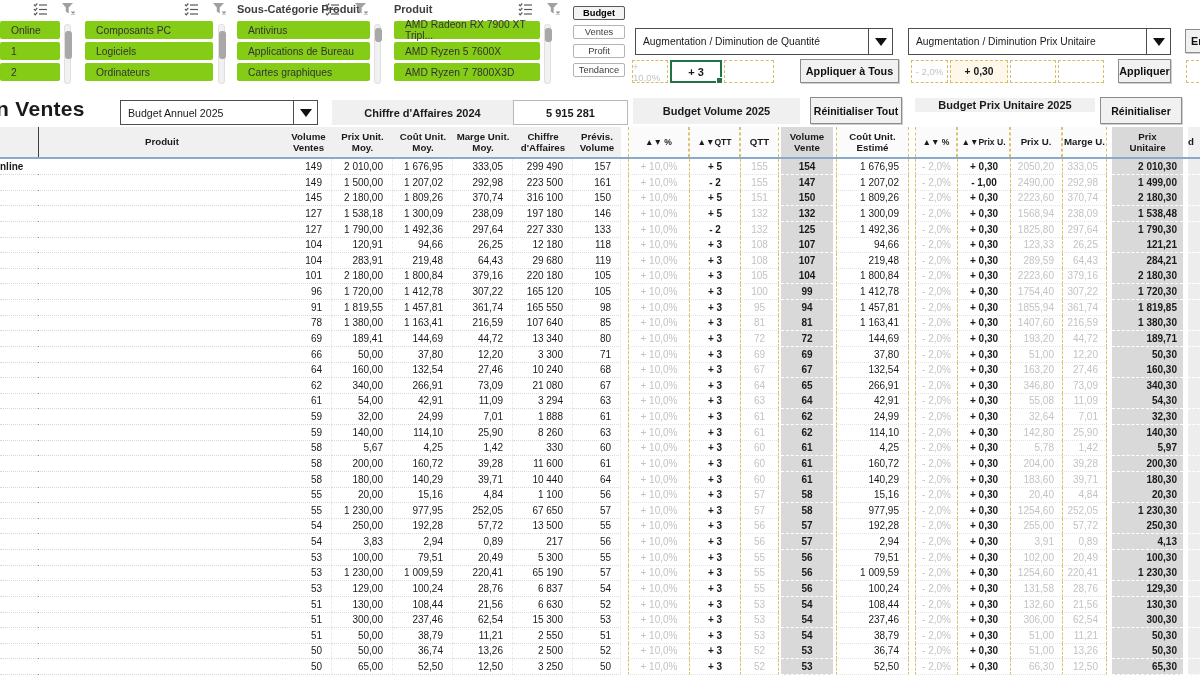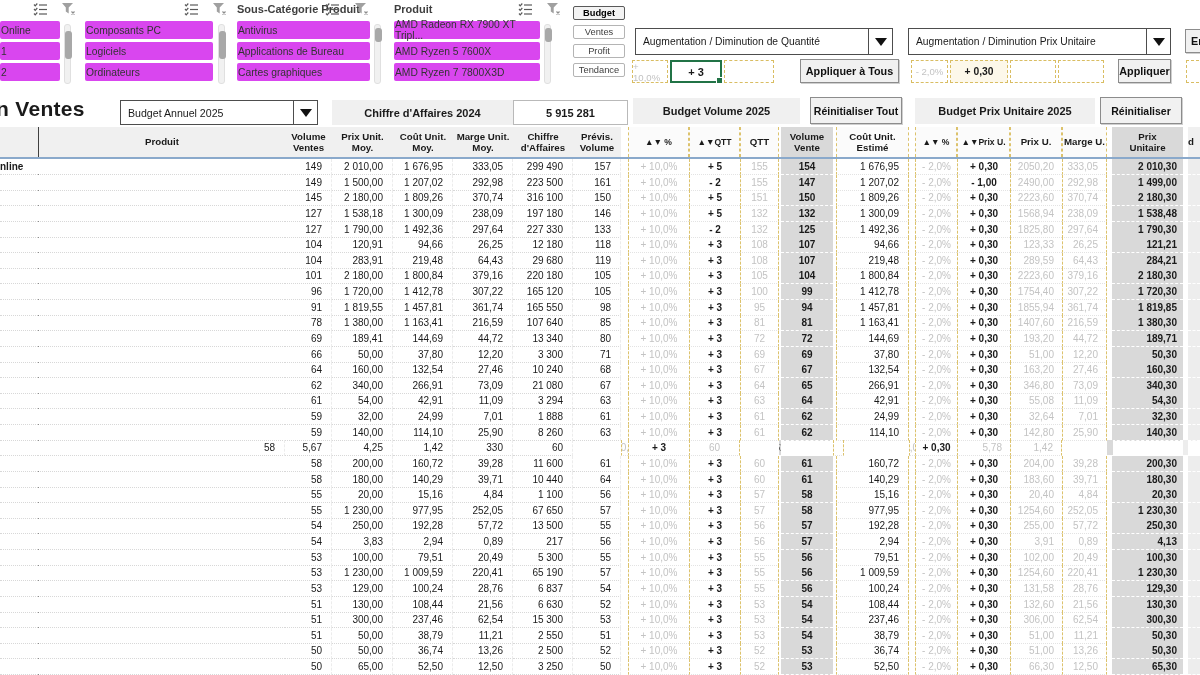--- a/index.html
+++ b/index.html
@@ -4,22 +4,22 @@
 <style>
   * { box-sizing: border-box; margin: 0; padding: 0; }
   html,body { width:1200px; height:675px; overflow:hidden; background:#fff;
     font-family:"Liberation Sans", sans-serif; color:#1a1a1a; }
   #stage { position:relative; width:1200px; height:675px; }
 
   
   .slicer-title { position:absolute; top:3px; font-weight:bold; font-size:11px; color:#3f3f3f; }
   .sl-icon { position:absolute; top:2px; width:15px; height:14px; cursor:pointer; }
   .chips { position:absolute; top:21px; display:flex; flex-direction:column; gap:3px; }
-  .chip { height:18px; border-radius:2px; background:#d946ef; font-size:10.3px; color:#333;
-    display:flex; align-items:center; padding-left:1px; }
+  .chip { height:18px; border-radius:2px; background:#84cc16; font-size:10.3px; color:#333;
+    display:flex; align-items:center; padding-left:11px; }
   .sbar { position:absolute; width:7px; background:#f1f1f1; border:1px solid #e0e0e0; border-radius:3px; }
   .sthumb { position:absolute; width:7px; background:#a8a8a8; border-radius:3px; }
 
   
   .vbtn { position:absolute; left:573px; width:52px; height:14px; background:#fff;
     border:1px solid #b4b4b4; border-radius:2px; font-size:9.3px; color:#404040;
     display:flex; align-items:center; justify-content:center; cursor:pointer; }
   .vbtn.active { border:1.6px solid #595959; background:#f3f3f3; font-weight:bold; color:#000; }
 
   
@@ -227,21 +227,21 @@
 
   <div class="page-title">n Ventes</div>
   <div class="combo" style="left:120px; top:100px; width:198px; height:25px; border-width:1.6px; font-size:10.6px;">
     <span>Budget Annuel 2025</span>
     <span class="arr"></span>
   </div>
   <div class="seclabel" style="left:332px; top:100px; width:181px; height:25px;">Chiffre d'Affaires 2024</div>
   <div class="cavalue" style="left:513px; top:100px; width:115px; height:25px;">5 915 281</div>
   <div class="seclabel" style="left:633px; top:98px; width:167px; height:26px;">Budget Volume 2025</div>
   <div class="btn" style="left:810px; top:97px; width:92px; height:27px; font-size:10.5px;">Réinitialiser Tout</div>
-  <div class="seclabel" style="left:915px; top:98px; width:180px; height:26px;">Budget Prix Unitaire 2025</div>
+  <div class="seclabel" style="left:915px; top:98px; width:180px; height:14px;">Budget Prix Unitaire 2025</div>
   <div class="btn" style="left:1100px; top:97px; width:82px; height:27px; font-size:10.5px;">Réinitialiser</div>
 
   <div class="tbl">
     <div class="thead">
       <div class="h-gray"></div>
       <div class="h-gray" style="border-left:1.5px solid #404040;">Produit</div>
       <div class="h-gray">Volume
 Ventes</div>
       <div class="h-gray">Prix Unit.
 Moy.</div>
@@ -756,20 +756,21 @@
           <div class="c-delta">+ 0,30</div>
           <div class="c-prixu">142,80</div>
           <div class="c-margeu">25,90</div>
           <div></div>
           <div class="c-punit">140,30</div>
           <div></div>
           <div class="c-edge"></div>
         </div>
         <div class="trow">
           <div class="c-label"></div>
+          <div class="c-prod">My Fantastic Ranch</div>
           <div class="c-num">58</div>
           <div class="c-num">5,67</div>
           <div class="c-num">4,25</div>
           <div class="c-num">1,42</div>
           <div class="c-num">330</div>
           <div class="c-num">60</div>
           <div></div>
           <div class="c-pct">+ 10,0%</div>
           <div class="c-delta">+ 3</div>
           <div class="c-qtt">60</div>

